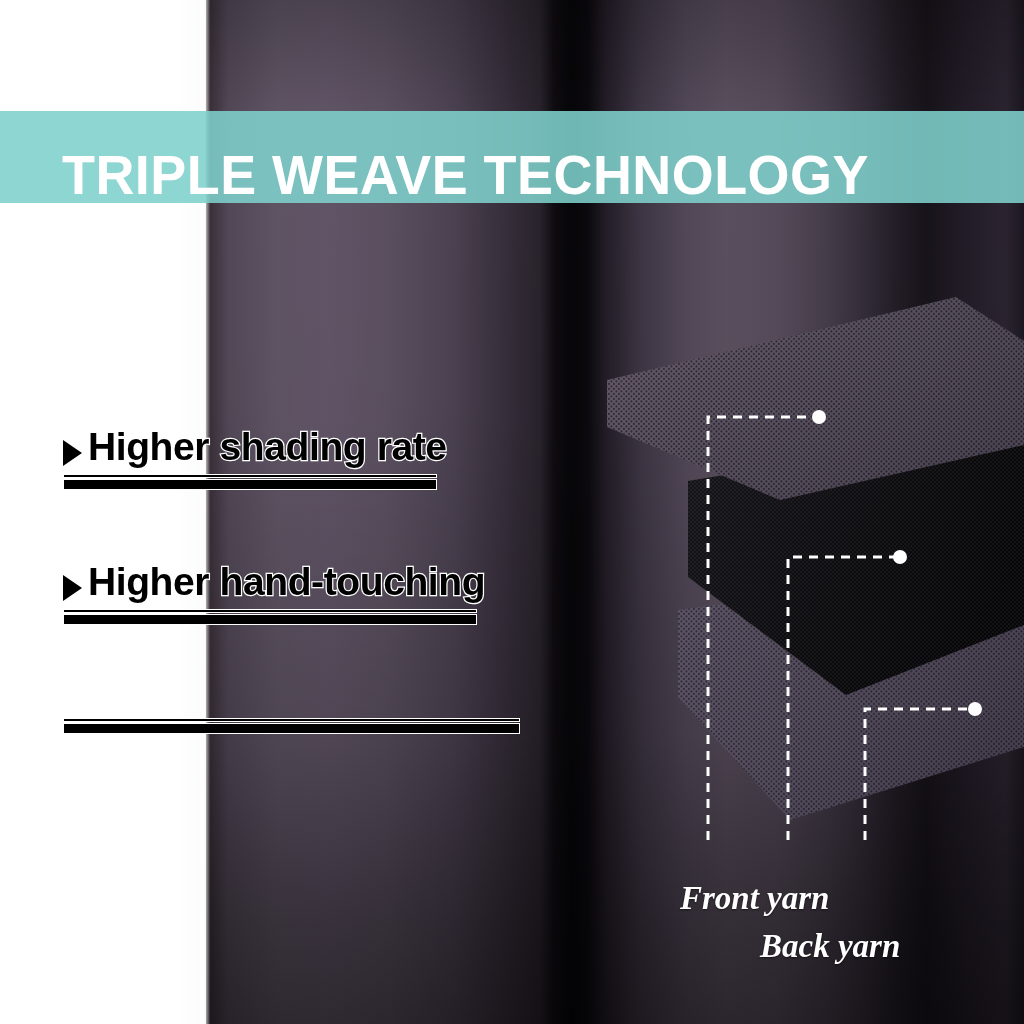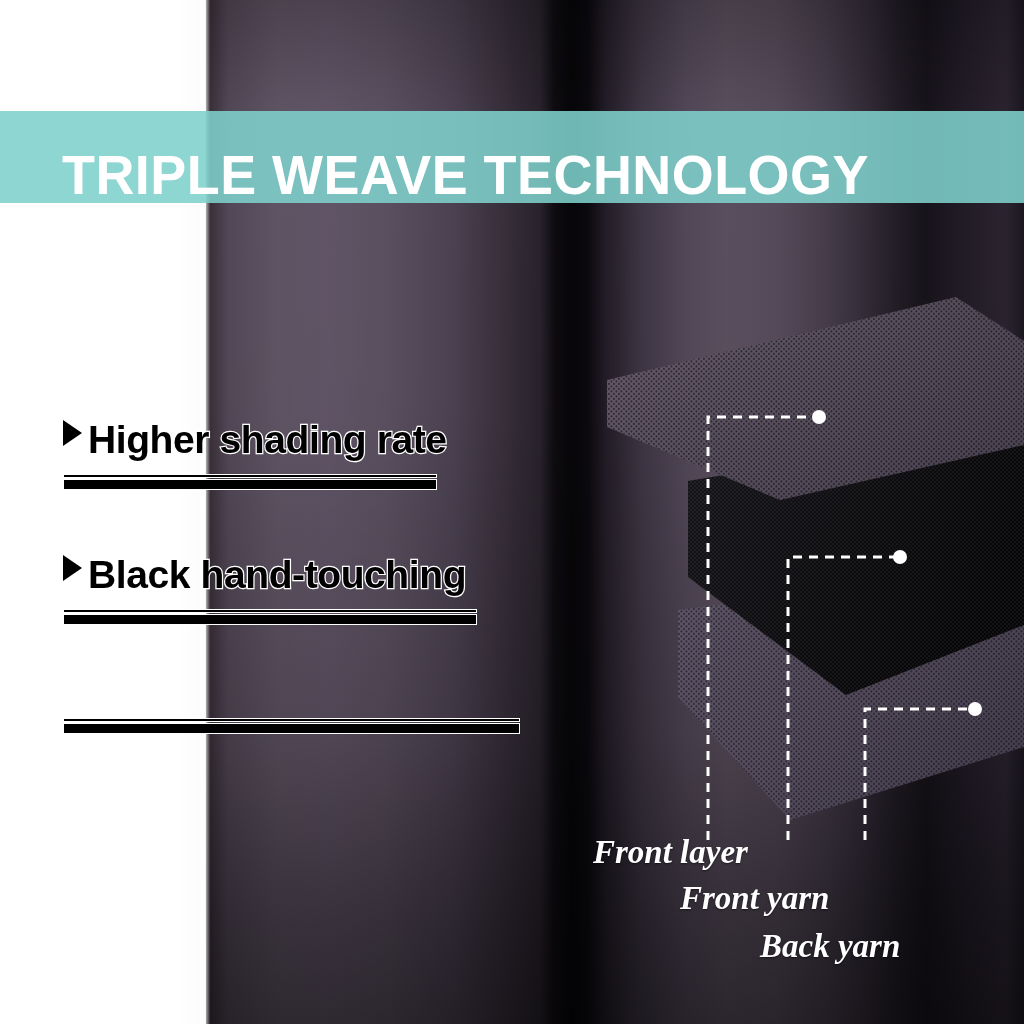--- a/index.html
+++ b/index.html
@@ -148,21 +148,21 @@
   }
 
   
   .feature {
     position: absolute;
     left: 63px;
     display: block;
   }
   .feature-row {
     display: flex;
-    align-items: flex-start;
+    align-items: flex-end;
     gap: 6px;
     height: 46px;
   }
   .bullet-tri {
     width: 0; height: 0;
     border-left: 19px solid #000000;
     border-top: 13px solid transparent;
     border-bottom: 13px solid transparent;
     flex: 0 0 auto;
     filter: drop-shadow(0 0 1.2px #ffffff);
@@ -302,32 +302,31 @@
     </div>
     <div class="rule">
       <span class="rule-thin"></span>
       <span class="rule-thick"></span>
     </div>
   </div>
 
   <div class="feature f2">
     <div class="feature-row">
       <div class="bullet-tri"></div>
-      <div class="feature-text">Black hand-touching</div>
+      <div class="feature-text">Higher hand-touching</div>
     </div>
     <div class="rule">
       <span class="rule-thin"></span>
       <span class="rule-thick"></span>
     </div>
   </div>
 
   <div class="feature f3">
     <div class="rule">
       <span class="rule-thin"></span>
       <span class="rule-thick"></span>
     </div>
   </div>
 
-  <div class="layer-label lbl-front">Front layer</div>
   <div class="layer-label lbl-yarn">Front yarn</div>
   <div class="layer-label lbl-back">Back yarn</div>
 
 </div>
 
 </body></html>

